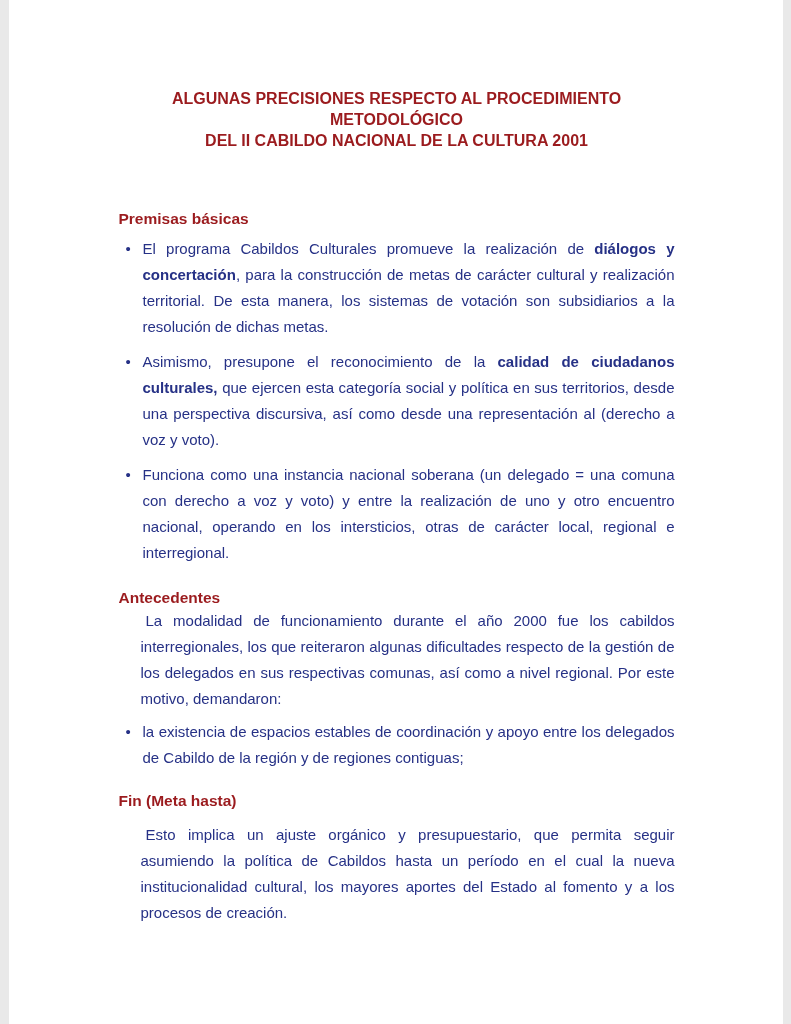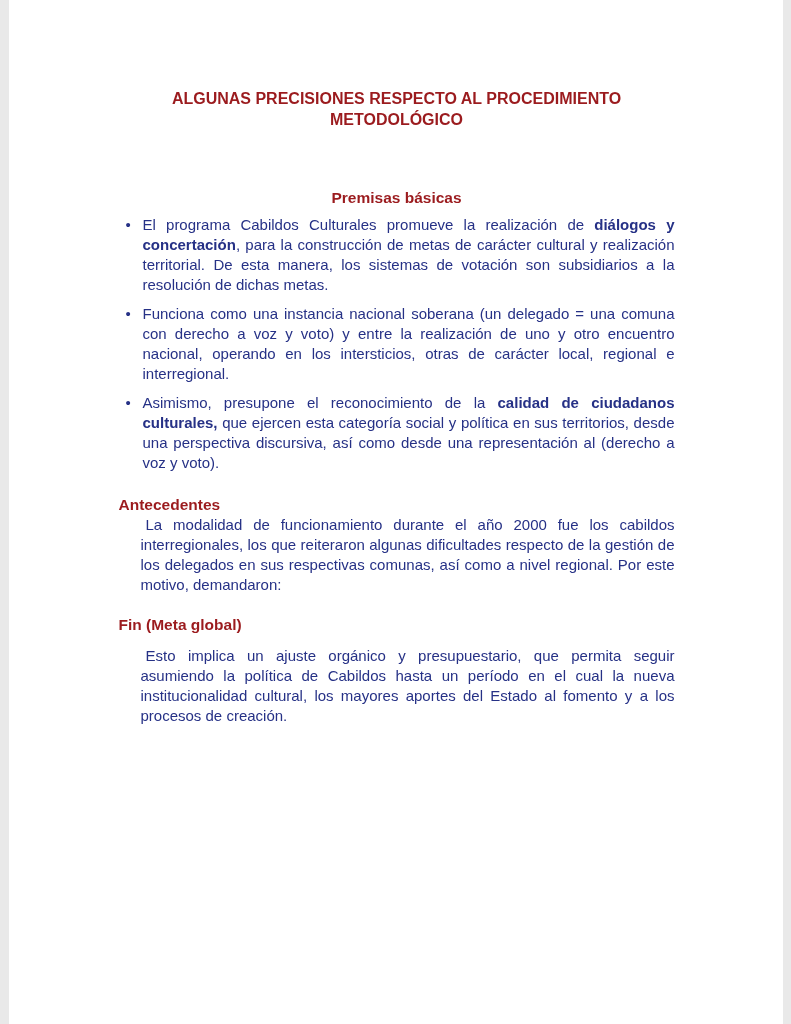--- a/index.html
+++ b/index.html
@@ -25,27 +25,27 @@
     font-weight:bold;
     line-height:21px;
     text-align:center;
   }
   h2.sec-heading{
     color:var(--heading);
     font-size:15.5px;
     font-weight:bold;
     line-height:20px;
   }
-  .sec-premisas h2{margin-top:58px;text-align:center;}
+  .sec-premisas h2{margin-top:58px;}
   .sec-antecedentes h2{margin-top:22px;}
   .sec-fin h2{margin-top:20px;}
   p, li{
     color:var(--body-text);
     font-size:15px;
-    line-height:20px;
+    line-height:26px;
     text-align:justify;
   }
   ul.bullets{
     list-style:none;
     margin-top:7px;
   }
   ul.bullets li{
     position:relative;
     padding-left:24px;
     margin-bottom:9px;
@@ -65,36 +65,38 @@
   .sec-fin .indent-para{margin-top:11px;}
   strong{font-weight:bold;}
 </style>
 </head>
 <body>
 
 <div class="page">
 
   <h1 class="doc-title">
     <span>ALGUNAS PRECISIONES RESPECTO AL PROCEDIMIENTO METODOLÓGICO</span><br>
+    <span>DEL II CABILDO NACIONAL DE LA CULTURA 2001</span>
   </h1>
 
   <section class="sec-premisas">
     <h2 class="sec-heading">Premisas básicas</h2>
     <ul class="bullets">
       <li><span>El programa Cabildos Culturales  promueve la realización de </span><strong>diálogos y concertación</strong><span>, para la construcción de metas de carácter cultural y realización territorial. De esta manera, los sistemas de votación son subsidiarios a la resolución de dichas metas.</span></li>
+      <li><span>Asimismo, presupone el reconocimiento de la </span><strong>calidad de ciudadanos culturales,</strong><span> que ejercen esta categoría social y política en sus territorios, desde una perspectiva discursiva, así como desde una representación al (derecho a voz y voto).</span></li>
       <li><span>Funciona como una instancia nacional soberana (un delegado = una comuna con derecho a voz y voto) y entre la realización de uno y otro encuentro nacional, operando en los intersticios, otras de carácter local, regional e interregional.</span><strong></strong><span></span></li>
-      <li><span>Asimismo, presupone el reconocimiento de la </span><strong>calidad de ciudadanos culturales,</strong><span> que ejercen esta categoría social y política en sus territorios, desde una perspectiva discursiva, así como desde una representación al (derecho a voz y voto).</span></li>
     </ul>
   </section>
 
   <section class="sec-antecedentes">
     <h2 class="sec-heading">Antecedentes</h2>
     <p class="indent-para">La modalidad de funcionamiento durante el año 2000 fue los cabildos interregionales, los que reiteraron algunas dificultades respecto de la gestión de los delegados en sus respectivas comunas, así como a nivel regional. Por este motivo, demandaron:</p>
     <ul class="bullets">
+      <li>la existencia de espacios estables de coordinación y apoyo entre los delegados de Cabildo de la región y de regiones contiguas;</li>
     </ul>
   </section>
 
   <section class="sec-fin">
-    <h2 class="sec-heading">Fin (Meta global)</h2>
+    <h2 class="sec-heading">Fin (Meta hasta)</h2>
     <p class="indent-para">Esto implica un ajuste orgánico y presupuestario, que permita seguir asumiendo la política de Cabildos hasta un período en el cual la nueva institucionalidad cultural, los mayores aportes del Estado al fomento y a los procesos de creación.</p>
   </section>
 
 </div>
 
 </body></html>

